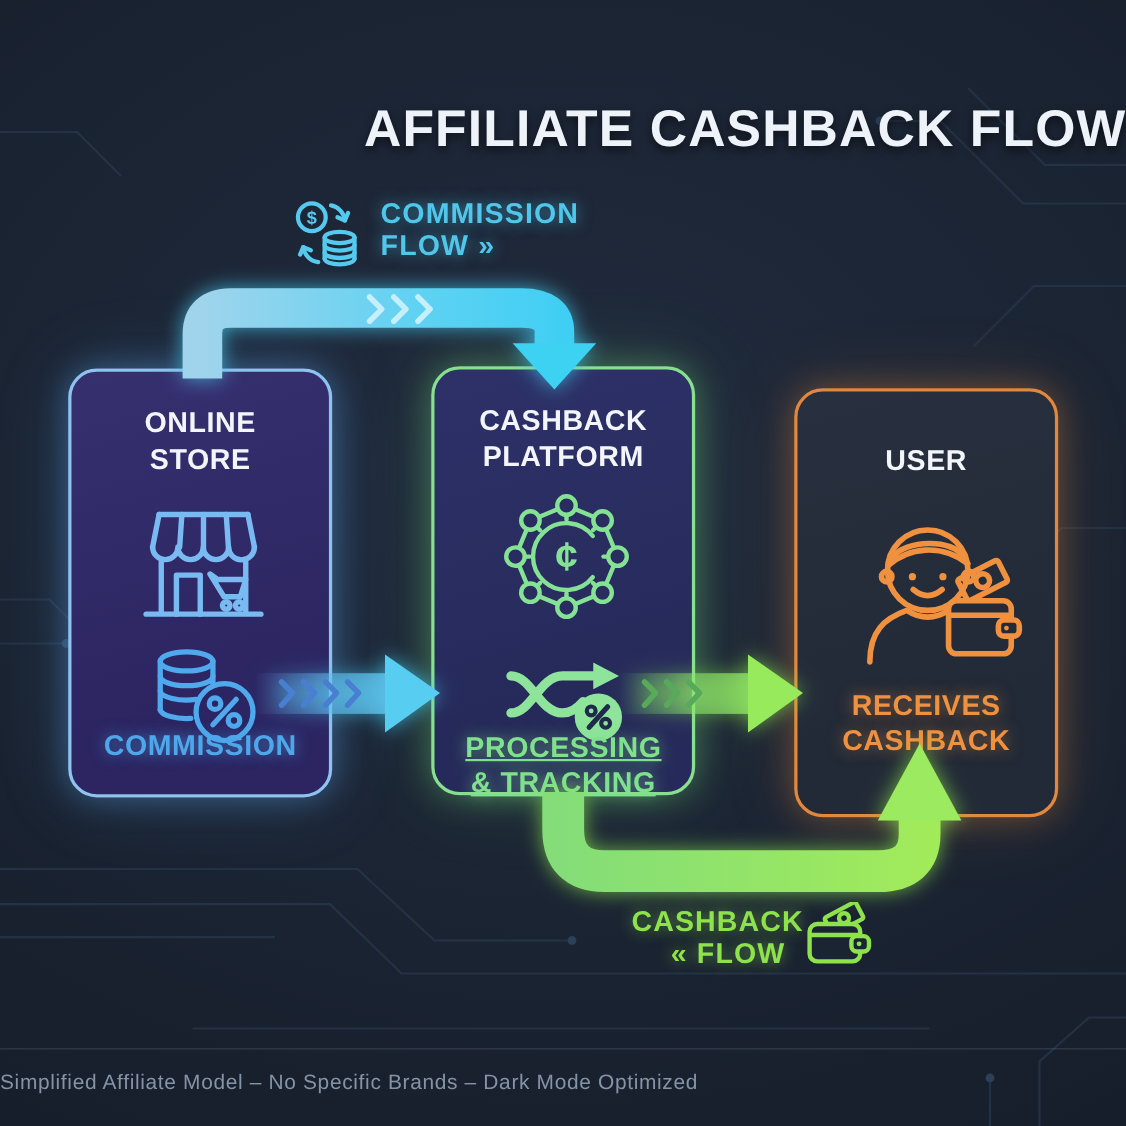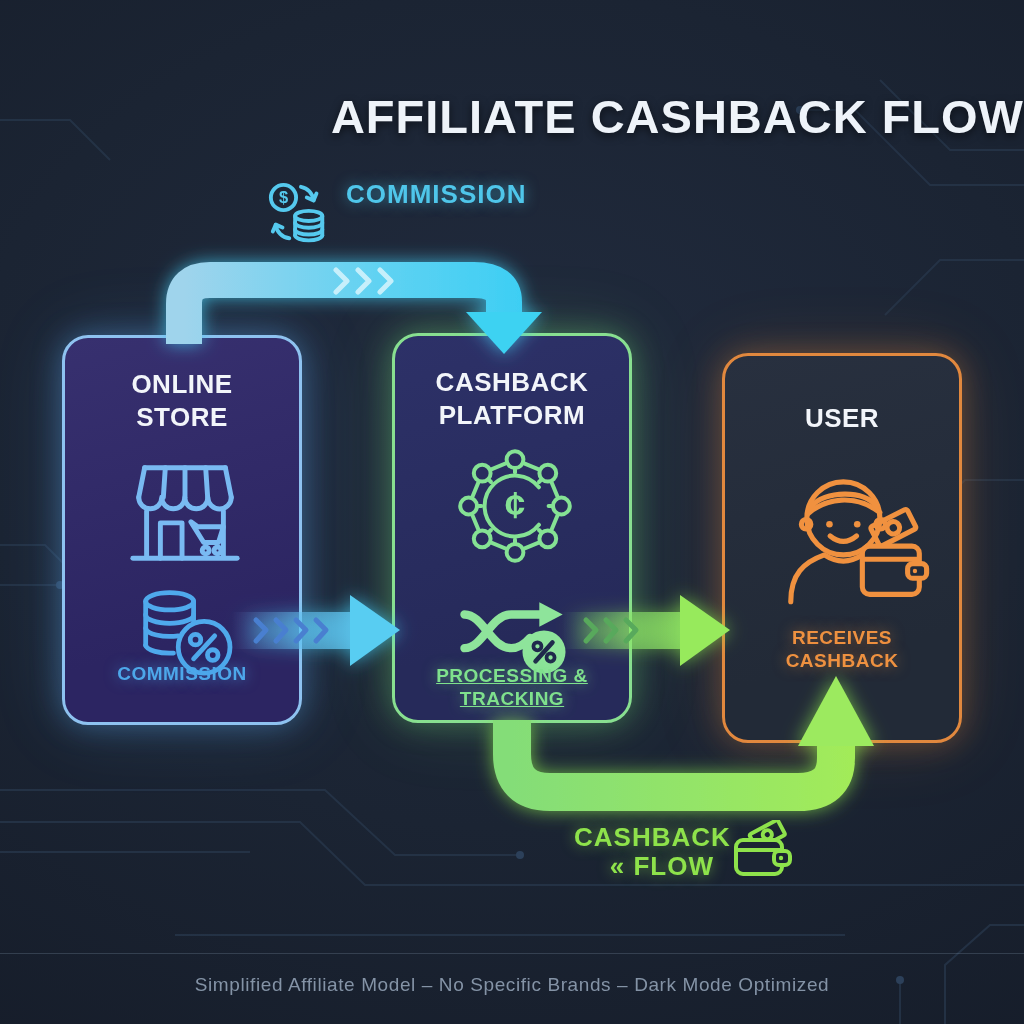--- a/index.html
+++ b/index.html
@@ -25,34 +25,34 @@
   #card-platform{left:392px;top:333px;background:linear-gradient(165deg,#2d3168 0%,#262a5a 75%);
     border:3px solid #88df90;box-shadow:0 0 30px rgba(118,229,122,.36),0 0 72px rgba(118,229,122,.15);padding-left:18px;}
   #card-user{left:722px;top:353px;background:linear-gradient(165deg,#28303f 0%,#222a37 75%);
     border:3px solid #e1883e;box-shadow:0 0 30px rgba(236,141,60,.33),0 0 72px rgba(236,141,60,.14);}
 
   .card-title{position:absolute;top:30px;left:0;right:0;padding:0 34px;text-align:center;
     color:#f2f5fa;font-weight:bold;font-size:26px;line-height:1.25;letter-spacing:.5px;}
   #card-user .card-title{top:46px;}
 
   .card-caption{position:absolute;left:0;right:0;text-align:center;font-weight:bold;
-    font-size:19px;line-height:1.22;letter-spacing:.5px;}
+    font-size:26px;line-height:1.22;letter-spacing:.5px;}
   #card-store .card-caption{top:324px;color:#4da7ea;text-shadow:0 0 14px rgba(77,167,234,.65);}
   #card-platform .card-caption{top:328px;color:#7fe18d;padding:0 28px;text-shadow:0 0 14px rgba(127,225,141,.6);text-decoration:underline;}
   #card-user .card-caption{top:270px;color:#ee9140;padding:0 38px;text-shadow:0 0 14px rgba(238,145,64,.55);}
 
   .flow-label{position:absolute;display:flex;gap:14px;z-index:6;align-items:flex-start;}
   #label-commission{left:266px;top:180px;}
   #label-commission .flow-text{color:#4fc6ea;text-shadow:0 0 14px rgba(79,198,234,.6);}
   #label-cashback{left:574px;top:820px;align-items:center;gap:16px;}
   #label-cashback .flow-text{color:#8ee24b;text-align:right;width:140px;text-shadow:0 0 14px rgba(142,226,75,.6);}
   .flow-text{font-weight:bold;font-size:26px;line-height:1.12;letter-spacing:1px;}
 
   .footer-divider{position:absolute;left:0;right:0;top:953px;height:1px;background:rgba(126,146,170,.28);z-index:3;}
-  .footer-text{position:absolute;left:0;width:100%;top:974px;text-align:center;z-index:3;
+  .footer-text{position:absolute;left:0;width:100%;top:974px;text-align:left;z-index:3;
     font-size:19px;color:#8493a6;letter-spacing:.6px;}
 </style>
 </head>
 <body>
 
 <div class="stage">
 
   <svg class="circuit" width="1024" height="1024" viewBox="0 0 1024 1024" aria-hidden="true">
     <g stroke="#263549" stroke-width="2" fill="none" opacity="0.85">
       <path d="M 1024 150 H 950 L 880 80"></path>
@@ -267,20 +267,21 @@
         <path d="M 30 44 A 14 5.2 0 0 0 58 44"></path>
         <path d="M 30 51 A 14 5.2 0 0 0 58 51"></path>
         <path d="M 30 57 A 14 5.2 0 0 0 58 57"></path>
         <path d="M 24 60 A 16 16 0 0 1 10 46"></path>
         <path d="M 10 46 L 17 49 M 10 46 L 7 53"></path>
       </g>
       <text x="18" y="24" text-anchor="middle" font-family="Liberation Sans" font-weight="bold" font-size="17" fill="#55c9ee">$</text>
     </svg>
     <div class="flow-text">
       <div>COMMISSION</div>
+      <div>FLOW »</div>
     </div>
   </div>
 
   <div class="flow-label" id="label-cashback">
     <div class="flow-text">
       <div>CASHBACK</div>
       <div>« FLOW</div>
     </div>
     <svg width="66" height="64" viewBox="0 0 66 64">
       <g stroke="#8ee24b" stroke-width="4" fill="none" stroke-linecap="round" stroke-linejoin="round">

